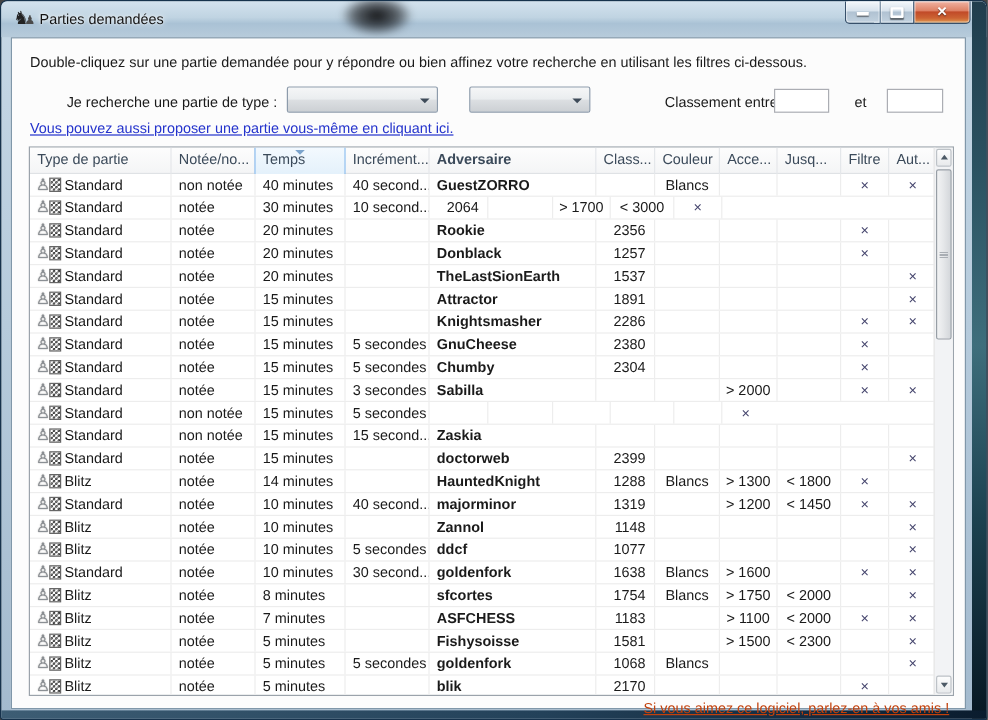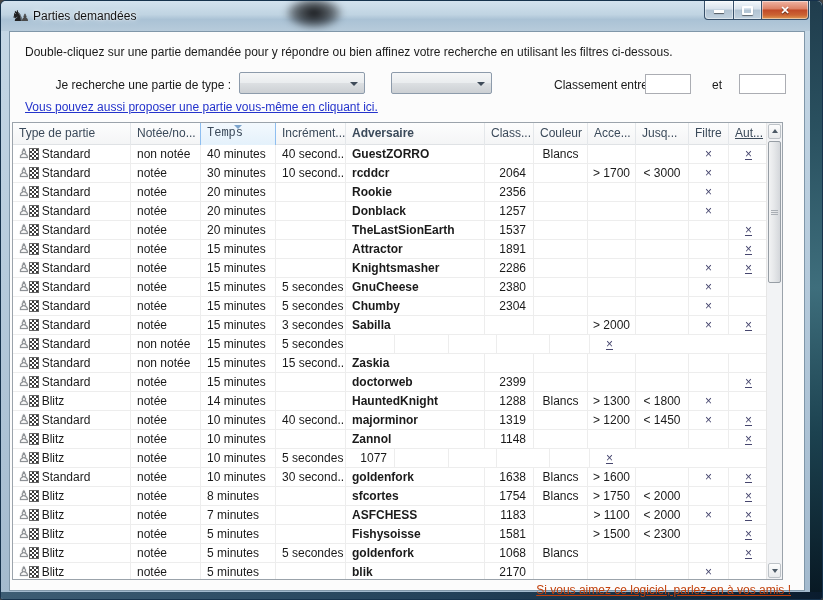--- a/index.html
+++ b/index.html
@@ -44,36 +44,36 @@
   .combo-val{position:absolute;left:5px;top:3px;}
   .carrow{position:absolute;right:6px;top:9px;width:0;height:0;border-left:4px solid transparent;border-right:4px solid transparent;border-top:4px solid #3e4b59;}
   .cls-label{position:absolute;left:544px;top:46px;}
   .et-label{position:absolute;left:702px;top:46px;}
   .tbox{position:absolute;height:20px;box-sizing:border-box;border:1px solid #abadb3;background:#fff;font:inherit;padding:1px 3px;}
   .tb1{left:635px;top:42px;width:46px;}
   .tb2{left:729px;top:42px;width:47px;}
   a.plink{position:absolute;left:15px;top:68px;color:#2433cc;text-decoration:underline;}
   a.flink{position:absolute;right:13px;top:551px;color:#c2410c;text-decoration:underline;}
   
-  .listview{position:absolute;left:2px;top:90px;width:771px;height:458px;box-sizing:border-box;
+  .listview{position:absolute;left:14px;top:90px;width:771px;height:458px;box-sizing:border-box;
     border:1px solid #9ba3ab;background:#fff;overflow:hidden;}
   .lheader{position:absolute;left:0;top:0;width:755px;height:22px;display:flex;box-sizing:border-box;
     background:linear-gradient(180deg,#fdfdfd 0%,#f4f5f6 100%);border-bottom:1px solid #dfe2e5;}
   .hcell{position:relative;box-sizing:border-box;height:22px;line-height:21px;padding-left:6px;
     border-right:1px solid #e4e7ea;color:#3b4a5a;white-space:nowrap;overflow:hidden;cursor:default;}
   .hcell.sorted{background:linear-gradient(180deg,#f3f9fe 0%,#e4f1fb 100%);
-    border-right:1px solid #8ebef0;box-shadow:-1px 0 0 #8ebef0;font-family:Liberation Mono, monospace;}
+    border-right:1px solid #8ebef0;box-shadow:-1px 0 0 #8ebef0;}
   .sortarrow{position:absolute;top:2px;left:50%;margin-left:-4px;width:0;height:0;
     border-left:4px solid transparent;border-right:4px solid transparent;border-top:4px solid #7ca4cc;}
   .lbody{position:absolute;left:0;top:22px;width:755px;height:435px;overflow:hidden;}
   .trow{display:flex;height:19px;box-sizing:border-box;border-bottom:1px solid #ededed;}
   .cell{box-sizing:border-box;height:18px;line-height:18px;border-right:1px solid #ededed;
     white-space:nowrap;overflow:hidden;padding-left:6px;}
   .c0{width:118px;}.c1{width:70px;}.c2{width:75px;}.c3{width:70px;}.c4{width:139px;font-weight:bold;}
-  .c5{width:49px;}.c6{width:54px;}.c7{width:48px;}.c8{width:53px;}.c9{width:40px;}.c10{width:39px;border-right:none;text-decoration:underline;}
+  .c5{width:49px;}.c6{width:54px;}.c7{width:48px;}.c8{width:53px;}.c9{width:40px;}.c10{width:39px;border-right:none;}
   .cell.c0{display:flex;align-items:center;padding-left:3px;}
   .cell.c5{text-align:right;padding-right:7px;padding-left:0;}
   .cell.c6,.cell.c7,.cell.c8,.cell.c9,.cell.c10{text-align:center;padding-left:0;}
   .cell.cross{color:#46466e;}
   .seek-icon{display:inline-flex;align-items:center;margin:0 3px 0 2px;}
   .seek-icon .pawn{font-style:normal;font-weight:normal;font-size:13px;line-height:14px;color:#8a8f94;text-shadow:0 0 1px #555;}
   .seek-icon .checker{display:inline-block;width:8px;height:10px;margin-left:-1px;border:1px solid #666;background-color:#fff;
     background-image:linear-gradient(45deg,#3a3a3a 25%,transparent 25%,transparent 75%,#3a3a3a 75%),
                      linear-gradient(45deg,#3a3a3a 25%,transparent 25%,transparent 75%,#3a3a3a 75%);
     background-size:4px 4px;background-position:0 0,2px 2px;}
@@ -169,21 +169,20 @@
             <div class="cell c0">
               <span class="seek-icon">
                 <i class="pawn">♙</i>
                 <i class="checker"></i>
               </span>
               <span>Standard</span>
             </div>
             <div class="cell c1">notée</div>
             <div class="cell c2">30 minutes</div>
             <div class="cell c3">10 second...</div>
-            <div class="cell c4">rcddcr</div>
             <div class="cell c5">2064</div>
             <div class="cell c6"></div>
             <div class="cell c7">&gt; 1700</div>
             <div class="cell c8">&lt; 3000</div>
             <div class="cell c9 cross">×</div>
             <div class="cell c10"></div>
           </div>
           <div class="trow">
             <div class="cell c0">
               <span class="seek-icon">
@@ -453,20 +452,21 @@
             <div class="cell c0">
               <span class="seek-icon">
                 <i class="pawn">♙</i>
                 <i class="checker"></i>
               </span>
               <span>Blitz</span>
             </div>
             <div class="cell c1">notée</div>
             <div class="cell c2">10 minutes</div>
             <div class="cell c3">5 secondes</div>
+            <div class="cell c4">ddcf</div>
             <div class="cell c5">1077</div>
             <div class="cell c6"></div>
             <div class="cell c7"></div>
             <div class="cell c8"></div>
             <div class="cell c9"></div>
             <div class="cell c10 cross">×</div>
           </div>
           <div class="trow">
             <div class="cell c0">
               <span class="seek-icon">

